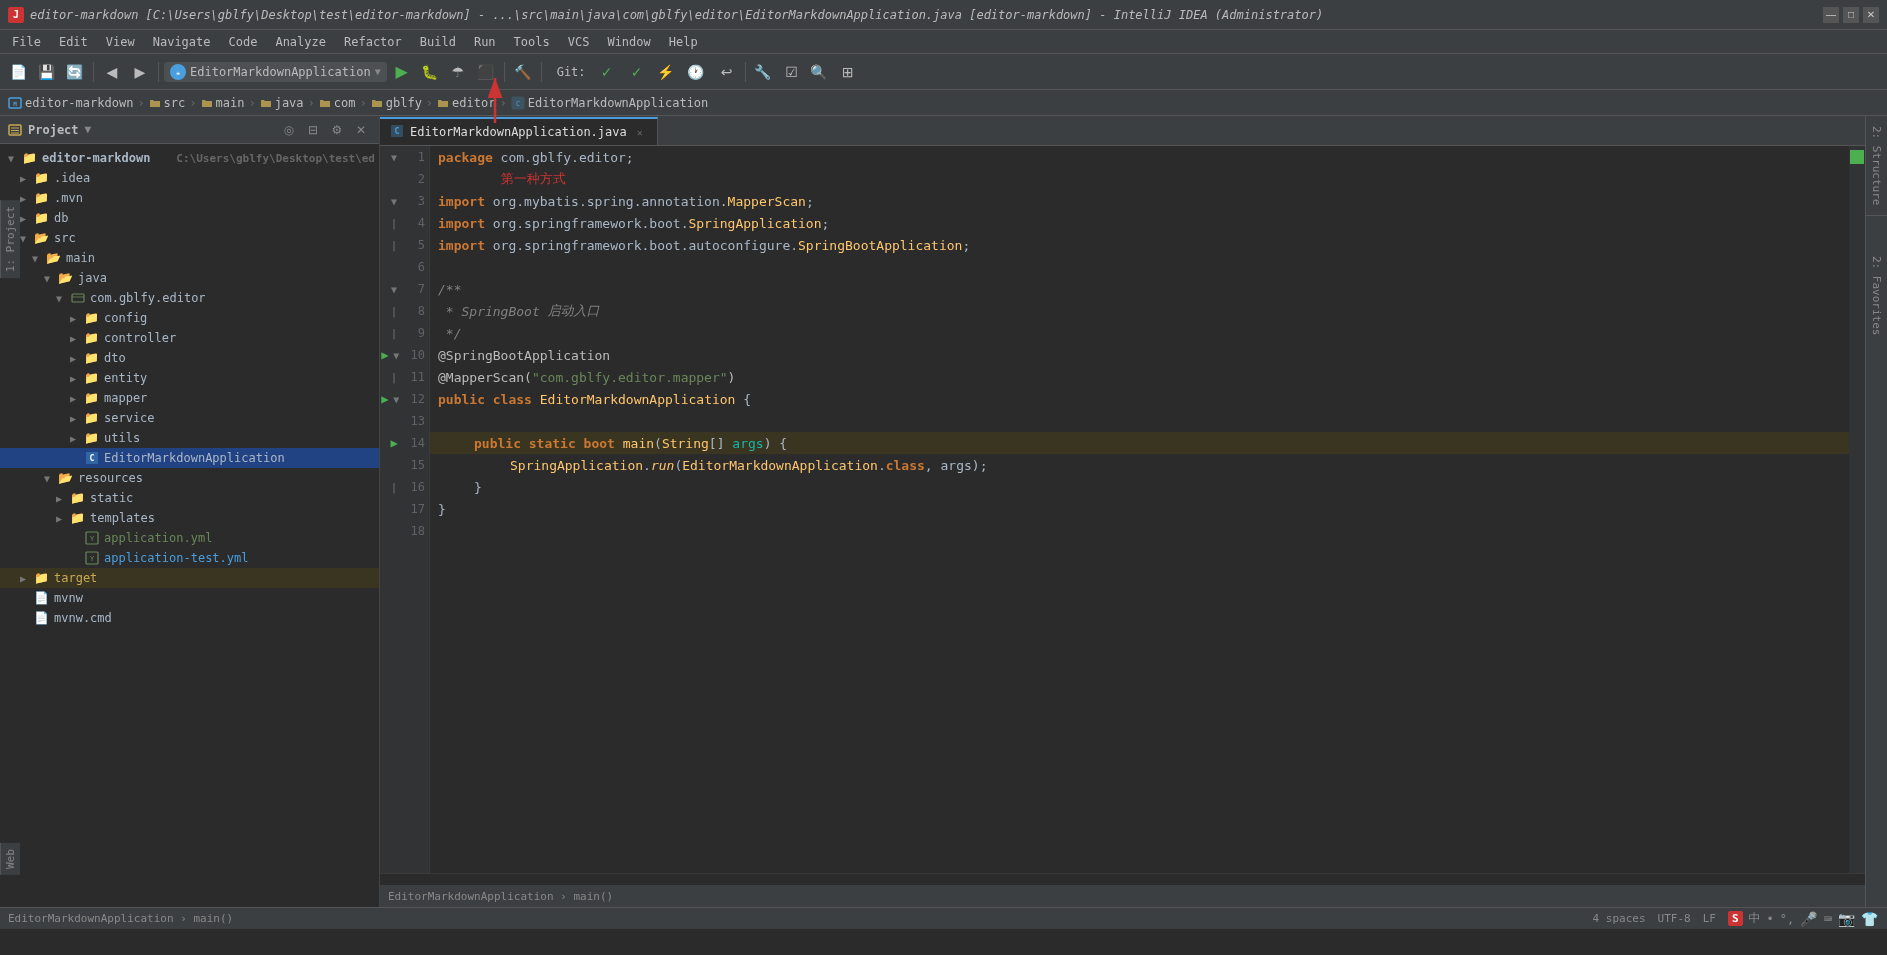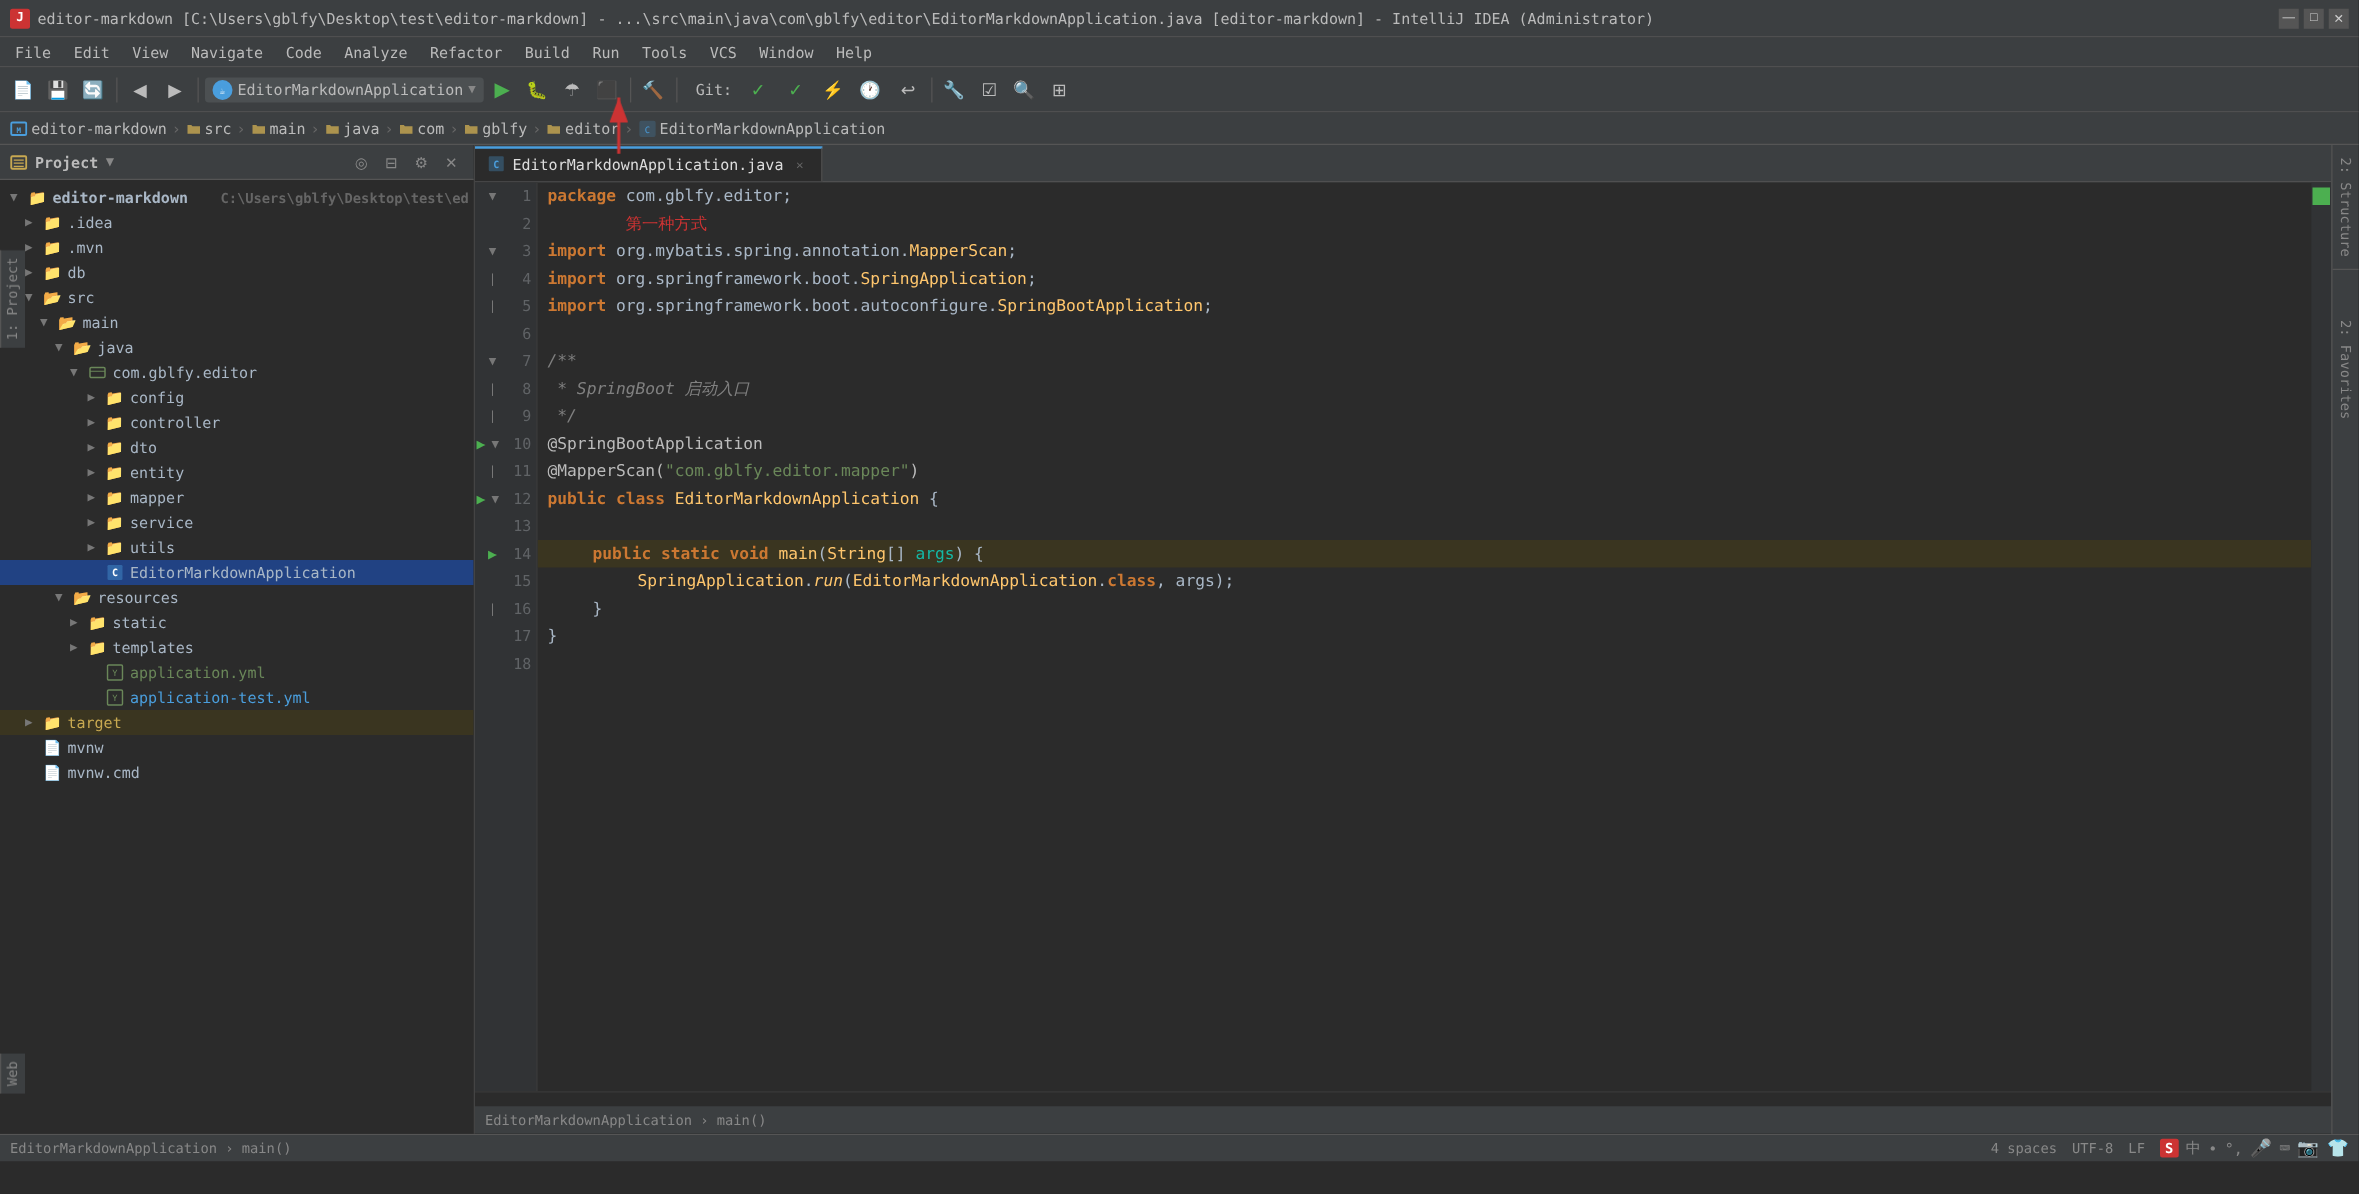--- a/index.html
+++ b/index.html
@@ -34,20 +34,21 @@
       font-size: 10px;
       color: white;
       text-align: center;
       line-height: 16px;
       font-weight: bold;
     }
     .title-bar .title-text {
       flex: 1;
       font-size: 12px;
       color: #bbb;
+      font-style: italic;
     }
     .title-bar .window-controls {
       display: flex; gap: 4px;
     }
     .title-bar .win-btn {
       width: 16px; height: 16px;
       background: #555;
       border: none;
       color: #ccc;
       font-size: 10px;
@@ -887,21 +888,21 @@
           <span style="color:#ffc66d;">EditorMarkdownApplication </span>
           <span>{</span>
         </div>
 
         <div class="code-line">&nbsp;</div>
 
         <div class="code-line line-14" style="background:#3a3520;">
           <span style="width:36px; display:inline-block;"></span>
           <span class="kw">public </span>
           <span class="kw">static </span>
-          <span class="kw">void </span>
+          <span class="kw">boot </span>
           <span style="color:#ffc66d;">main</span>
           <span>(</span>
           <span style="color:#ffc66d;">String</span>
           <span>[] </span>
           <span style="color:#14b8a6;">args</span>
           <span>) {</span>
         </div>
 
         <div class="code-line">
           <span style="width:72px; display:inline-block;"></span>

